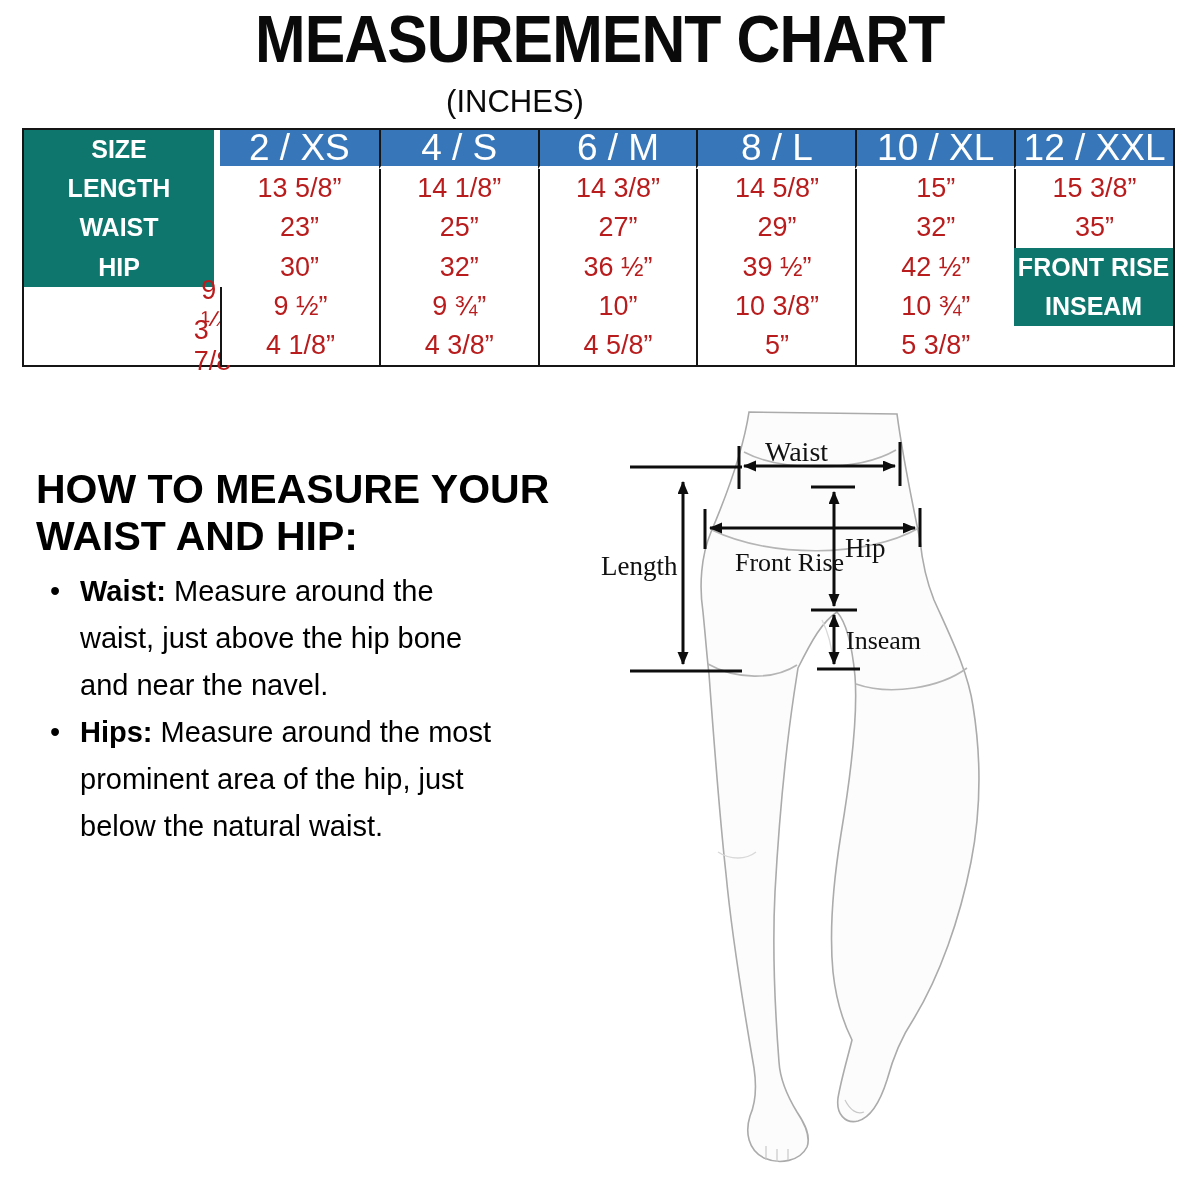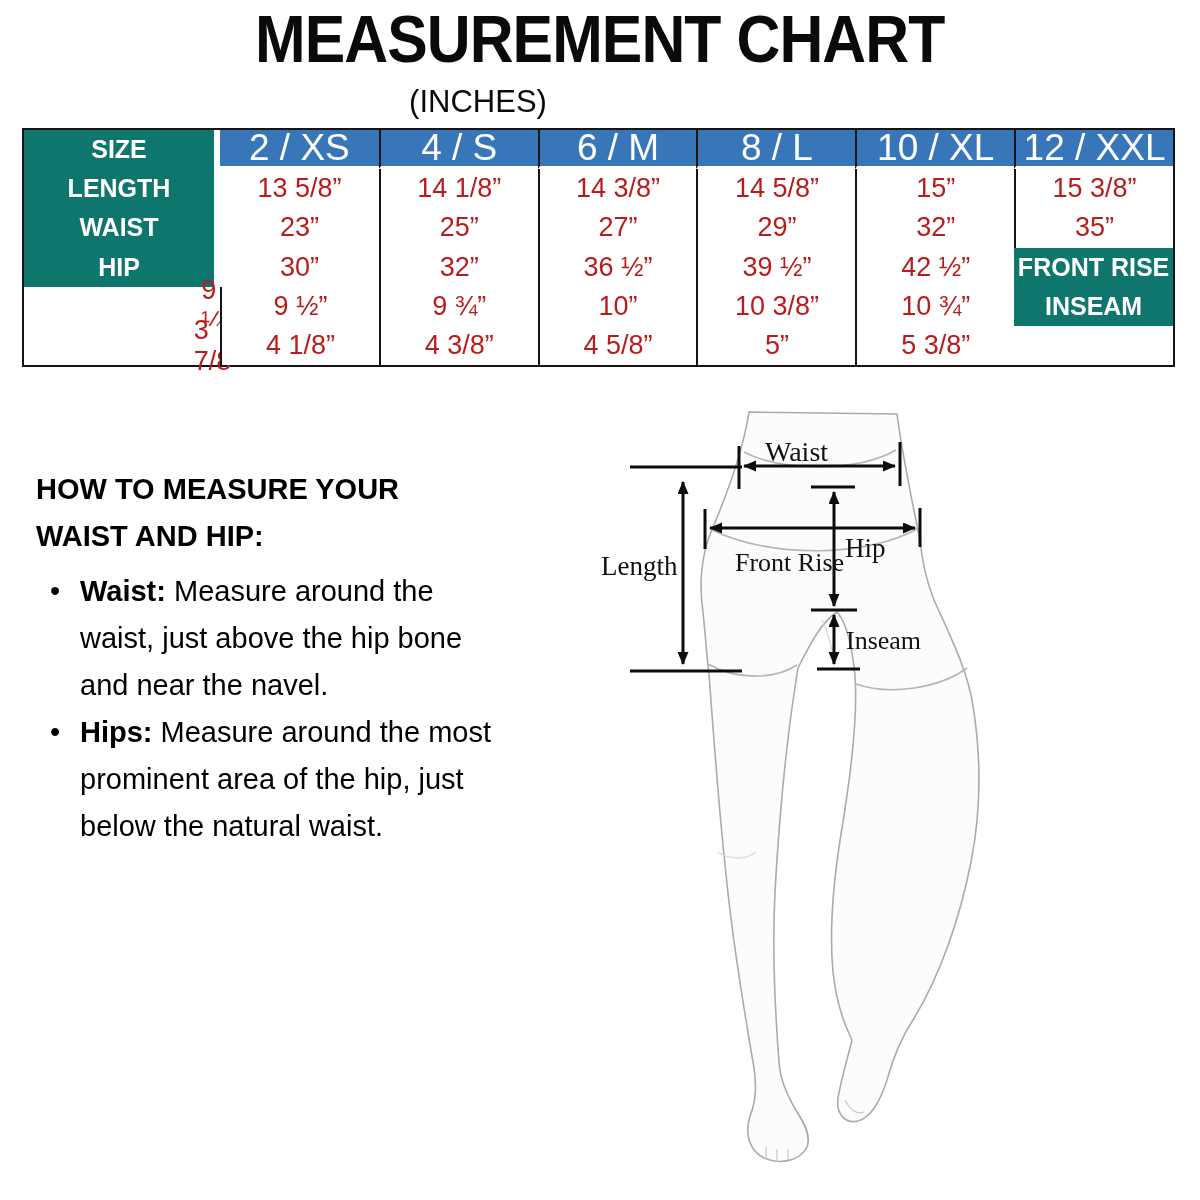--- a/index.html
+++ b/index.html
@@ -4,37 +4,37 @@
 <style>
   html,body{margin:0;padding:0;background:#fff;}
   .canvas{position:relative;width:1200px;height:1200px;background:#fff;overflow:hidden;
           font-family:"Liberation Sans",sans-serif;color:#111;}
 
   
   .title-wrap{position:absolute;left:0;top:6px;width:1200px;text-align:center;}
   .title{display:inline-block;font-weight:bold;font-size:66px;line-height:1;
          letter-spacing:-1px;transform:scaleX(0.92);transform-origin:50% 0;color:#0a0a0a;}
   .subtitle{position:absolute;left:0;top:84px;width:956px;text-align:center;
-            font-size:31px;color:#0a0a0a;}
+            font-size:31px;color:#0a0a0a;padding-left:37px;}
 
   
   .tbl{position:absolute;left:22px;top:128px;width:1153px;
        display:grid;grid-template-columns:190px 6px repeat(6,1fr);
        grid-template-rows:repeat(6,39.2px);
        border:2px solid #151515;background:#fff;box-sizing:border-box;}
   .tbl div{display:flex;align-items:center;justify-content:center;box-sizing:border-box;}
   .lbl{background:#0f766e;color:#fff;font-weight:bold;font-size:25px;}
   .gap{background:#fff;}
   .hd{background:#3777B9;color:#fff;font-size:37px;border-bottom:3px solid #fff;}
   .cell{background:#fff;color:#b91c1c;font-size:27px;}
   .bl{border-left:2px solid #151515;}
 
   
   .howto{position:absolute;left:36px;top:466px;width:565px;}
-  .howto-h{font-size:29px;font-weight:bold;line-height:47px;color:#000;}
+  .howto-h{font-size:41px;font-weight:bold;line-height:47px;color:#000;}
   .howto-h span{display:block;}
   .howto ul{list-style:none;margin:8px 0 0 0;padding:0;}
   .howto li{position:relative;padding-left:44px;font-size:29px;line-height:47px;color:#000;}
   .dot{position:absolute;left:14px;top:0;font-size:29px;}
   .lead{font-weight:bold;}
   .blk{display:block;}
 
   
   .diagram-svg{position:absolute;left:595px;top:408px;}
   .dlabel{position:absolute;font-family:"Liberation Serif","DejaVu Serif",serif;

